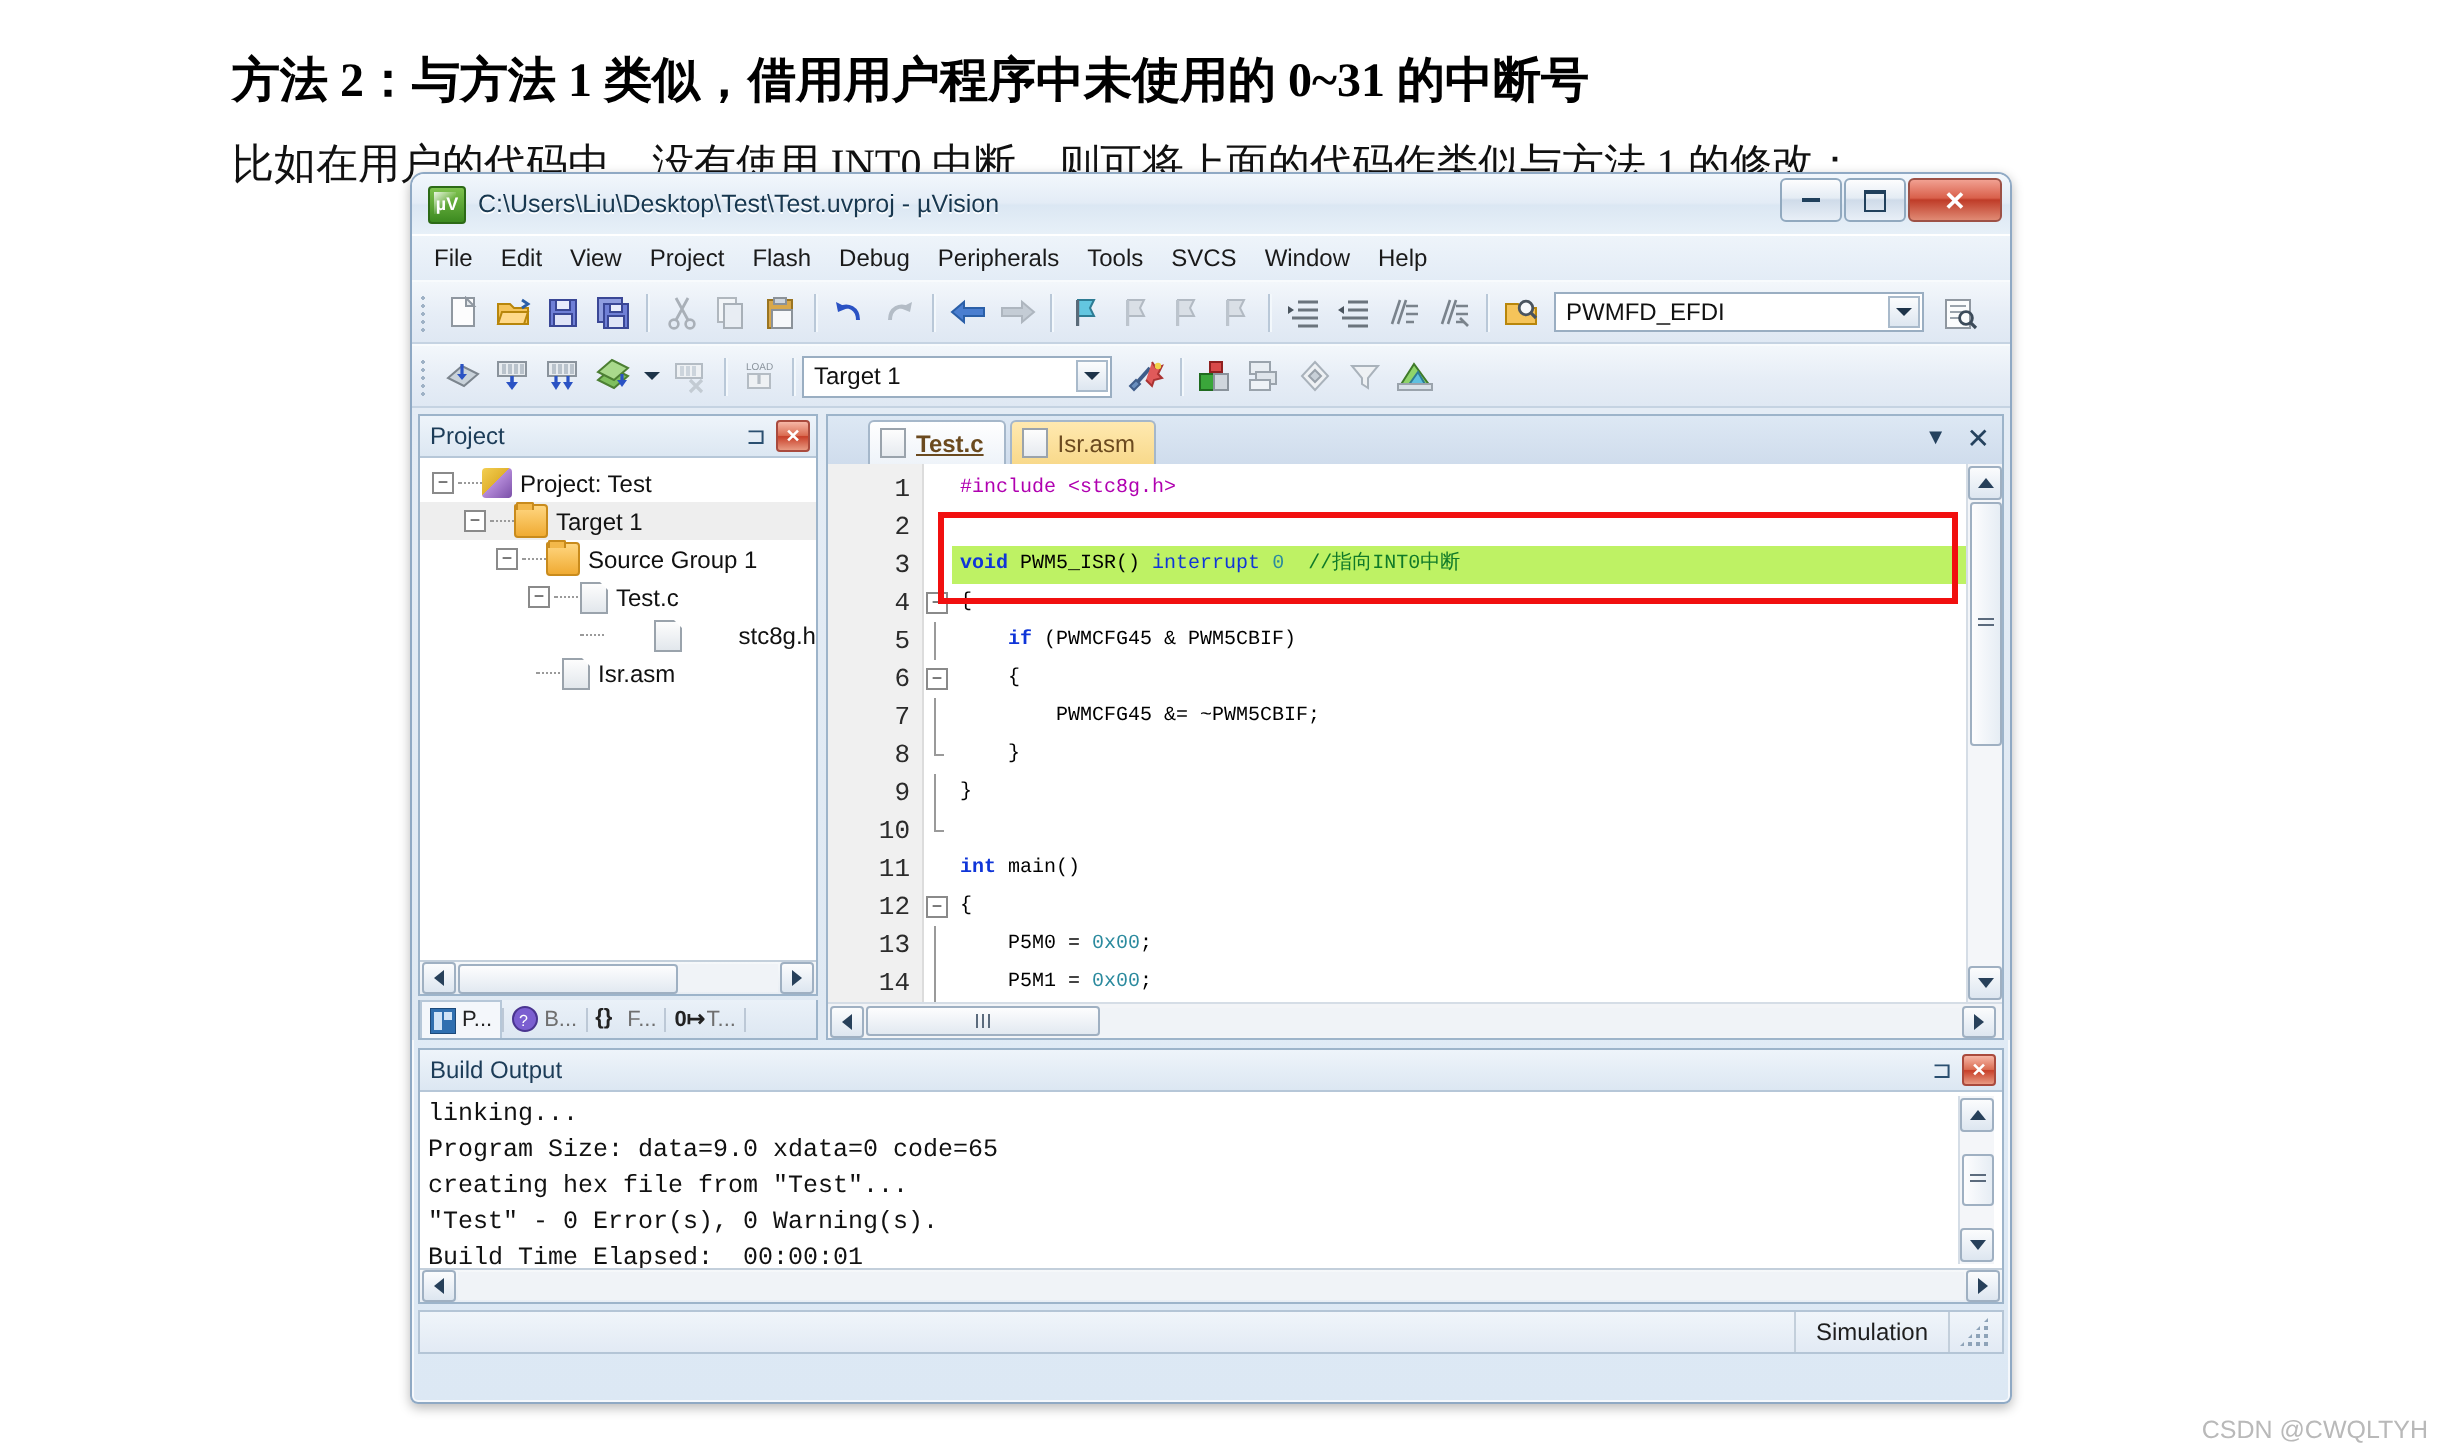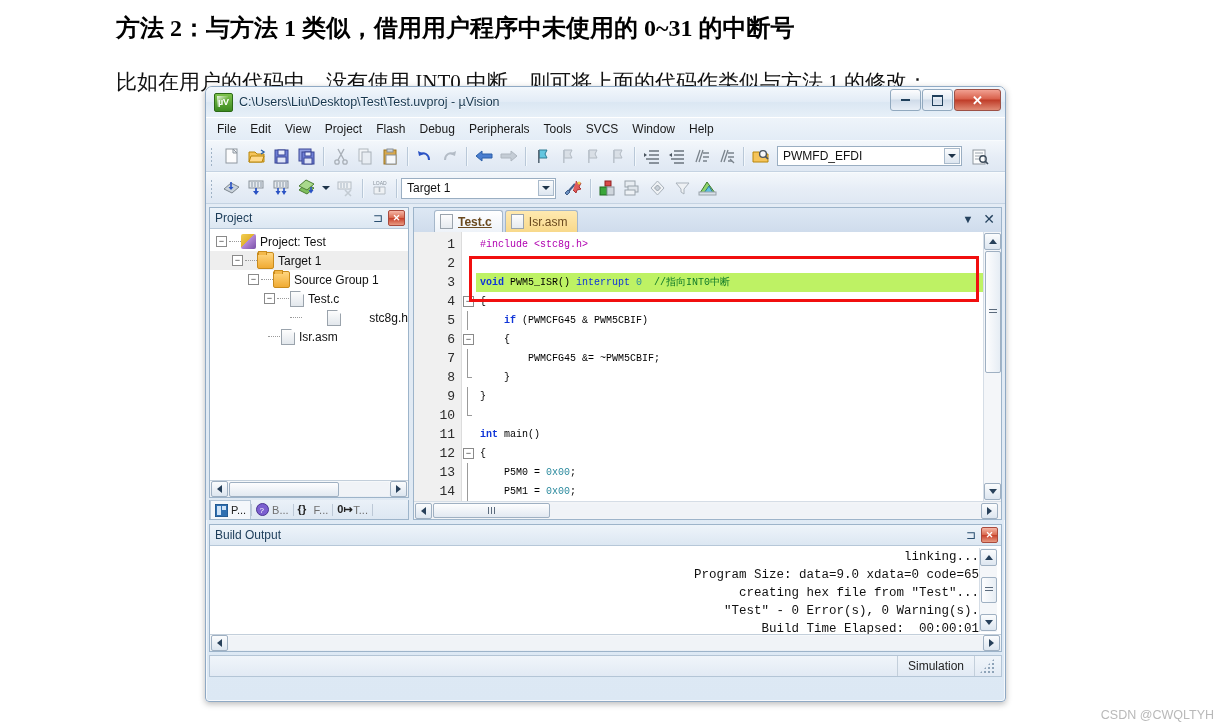--- a/index.html
+++ b/index.html
@@ -6,21 +6,21 @@
     margin: 0; padding: 0;
     width: 1222px; height: 728px;
     background: #ffffff;
     font-family: "Liberation Sans", sans-serif;
     overflow: hidden;
   }
   #root { position: relative; width: 1222px; height: 728px; background:#fff; }
 
   
   .doc-title {
-    position: absolute; left: 116px; top: 12px;
+    position: absolute; left: 116px; top: 24px;
     font-family: "Liberation Serif", serif;
     font-size: 24px; font-weight: bold; color: #000;
     letter-spacing: 0px; white-space: nowrap;
   }
   .doc-para {
     position: absolute; left: 116px; top: 68px;
     font-family: "Liberation Serif", serif;
     font-size: 21px; color: #111; white-space: nowrap;
   }
   .watermark {
@@ -271,21 +271,21 @@
 
   .edhscroll {
     height:17px; display:flex; align-items:center; background:#f2f4f7;
     border-top:1px solid #d5dde6;
   }
 
   
   #build-pane { margin: 4px 3px 0 3px; height: 128px; }
   .build-text {
     flex:1; background:#fff; font-family:"Liberation Mono", monospace;
-    font-size: 12.5px; color:#111; padding: 2px 4px; overflow:hidden; display:flex;text-align:right;
+    font-size: 12.5px; color:#111; padding: 2px 4px; overflow:hidden; display:flex;
   }
   .build-lines { flex:1; }
   .build-lines div { height:18px; line-height:18px; white-space:pre; }
 
   
   .statusbar {
     height: 22px; margin: 3px 3px 0 3px;
     background: linear-gradient(to bottom,#f0f5fa,#e2eaf4);
     border: 1px solid #b4c5d6; box-sizing:border-box;
     display:flex; align-items:center; justify-content:flex-end;

